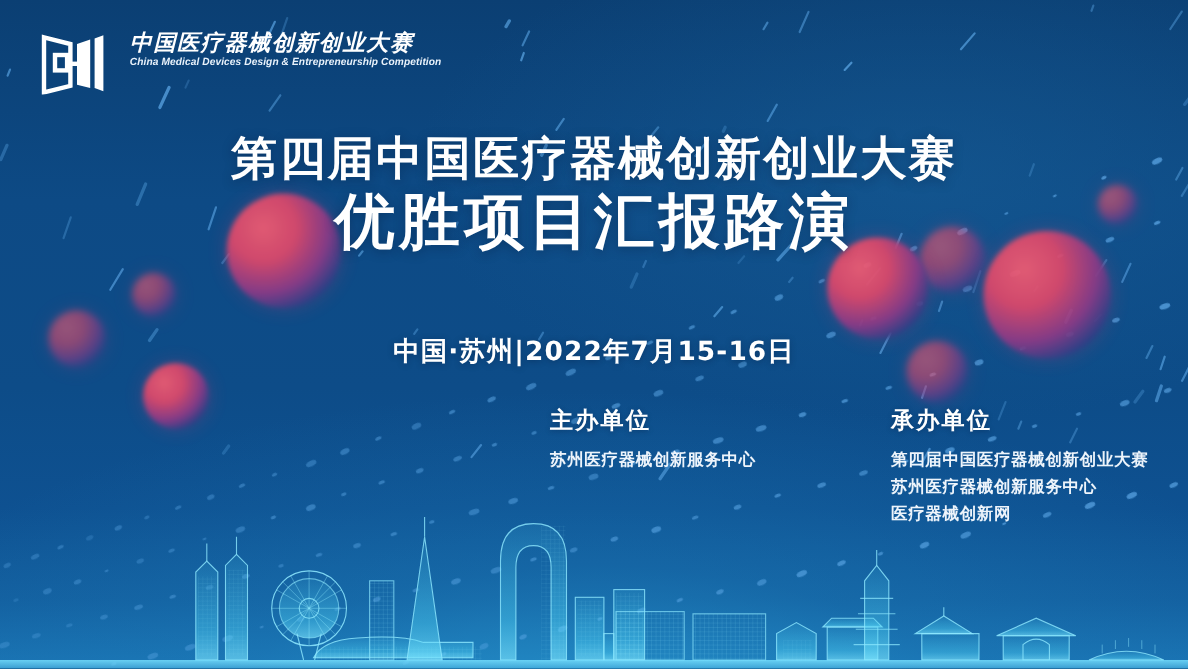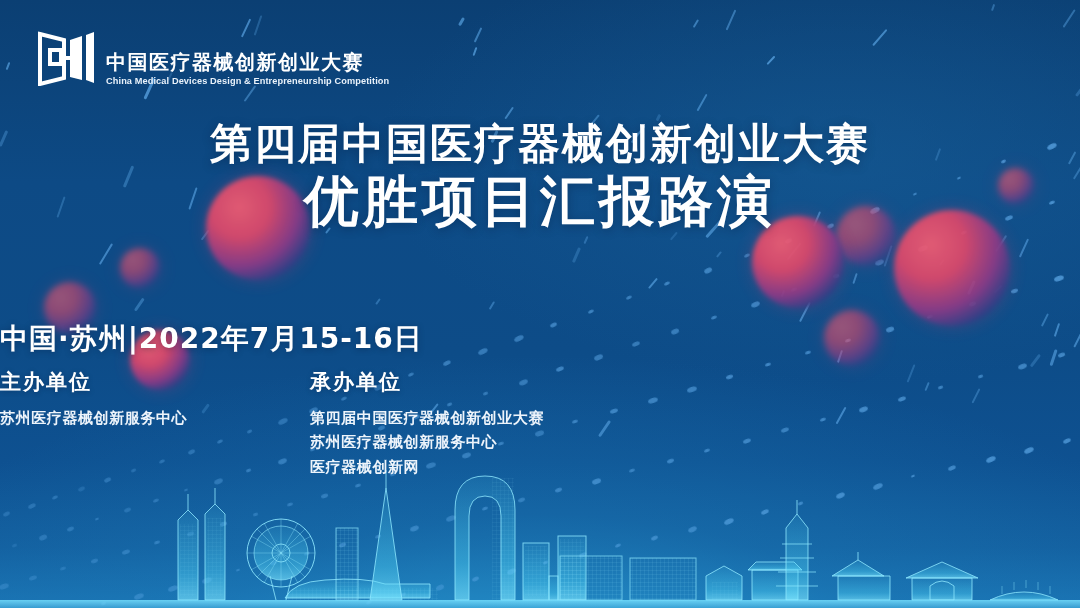--- a/index.html
+++ b/index.html
@@ -26,21 +26,21 @@
   .sphere{
     position:absolute;border-radius:50%;
     background:
       radial-gradient(circle at 32% 30%, #f25c72 0%, #e0486a 30%, #8e3a86 58%, #2c3f86 78%, #15386f 100%);
     filter:blur(2.4px);opacity:.92;
     box-shadow:0 0 18px rgba(190,60,110,.30);
   }
   .sphere.dim{opacity:.6;filter:blur(3.2px);}
 
   
-  .logo{position:absolute;left:36px;top:28px;display:flex;align-items:flex-end;gap:8px;}
+  .logo{position:absolute;left:36px;top:28px;display:flex;align-items:flex-start;gap:20px;font-style:italic;}
   .logo-mark{width:62px;height:58px;flex:0 0 auto;}
   .logo-text{display:flex;flex-direction:column;gap:3px;}
   .logo-cn{
     font-size:20px;font-weight:700;color:#ffffff;letter-spacing:1.5px;
     font-family:"DejaVu Sans","Liberation Sans",sans-serif;line-height:1.05;
   }
   .logo-en{
     font-size:9.5px;font-weight:700;color:#e9f2fb;letter-spacing:.1px;
     font-family:"Liberation Sans",sans-serif;line-height:1.05;white-space:nowrap;
     transform:scaleX(.97);transform-origin:left center;
@@ -54,29 +54,28 @@
     text-shadow:0 2px 10px rgba(0,20,50,.35);
   }
   .h-line2{
     font-size:55px;font-weight:700;color:#fff;letter-spacing:4px;line-height:1.25;
     font-family:"DejaVu Sans","Liberation Sans",sans-serif;
     text-shadow:0 2px 10px rgba(0,20,50,.35);
   }
 
   
   .dateline{
-    position:absolute;left:0;right:0;top:303px;text-align:left;
-    font-size:28px;font-weight:700;color:#ffffff;letter-spacing:1px;
+    position:absolute;left:0;right:0;top:303px;text-align:center;
+    font-size:24px;font-weight:700;color:#ffffff;letter-spacing:1px;
     font-family:"DejaVu Sans","Liberation Sans",sans-serif;
     text-shadow:0 1px 6px rgba(0,20,50,.35);
-    margin-top:17px;
-  }
-
-  
-  .orgs{position:absolute;top:368px;left:0;right:0;display:flex;justify-content:flex-start;gap:90px;}
+  }
+
+  
+  .orgs{position:absolute;top:368px;left:0;right:0;display:flex;justify-content:flex-end;gap:90px;}
   .org-col{min-width:220px;}
   .org-col.wide{min-width:270px;}
   .org-title{
     font-size:21px;font-weight:700;color:#ffffff;letter-spacing:2px;margin-bottom:10px;
     font-family:"DejaVu Sans","Liberation Sans",sans-serif;
     text-shadow:0 1px 5px rgba(0,20,50,.35);
   }
   .org-item{
     font-size:15px;font-weight:700;color:#edf4fb;letter-spacing:.6px;line-height:1.62;
     font-family:"DejaVu Sans","Liberation Sans",sans-serif;

